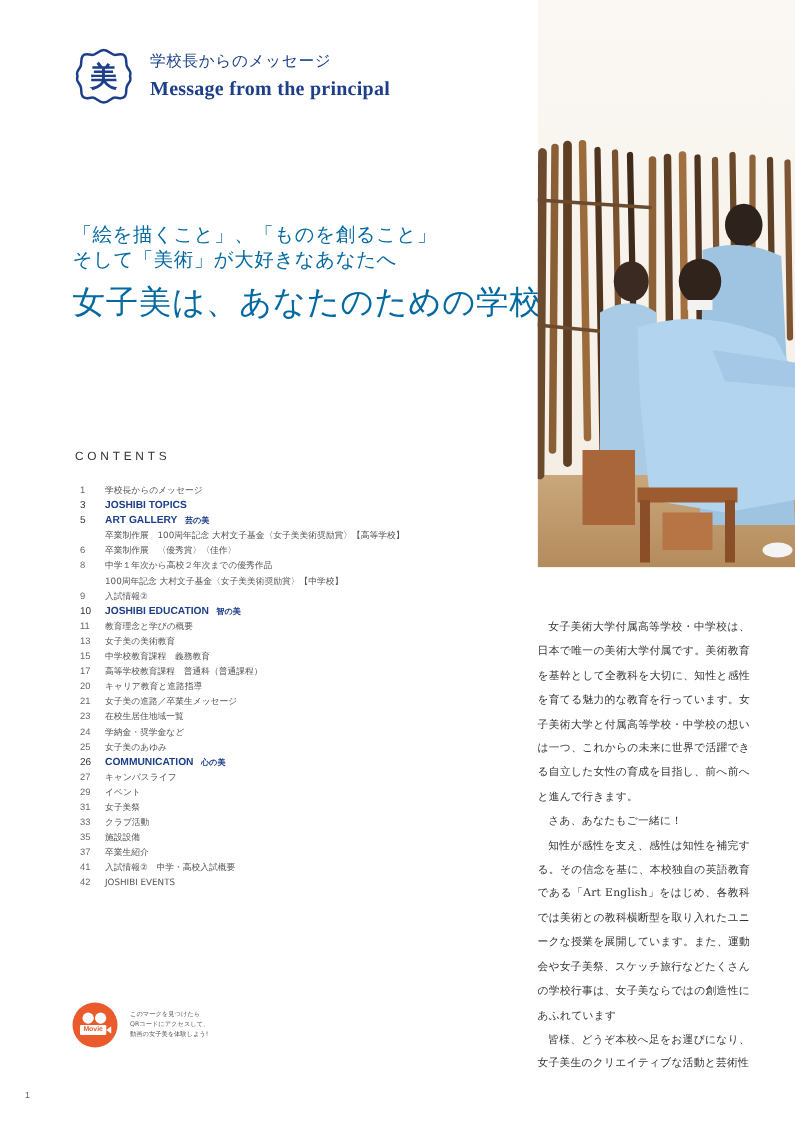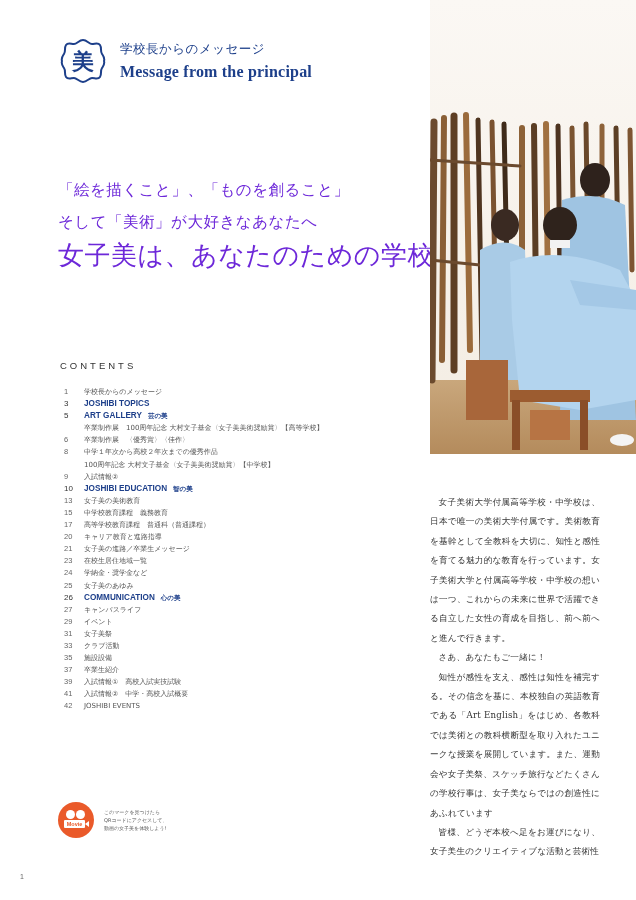--- a/index.html
+++ b/index.html
@@ -9,23 +9,23 @@
     font-family: "DejaVu Sans", "Liberation Sans", sans-serif;
     color: #333;
   }
   .header { position: absolute; left: 60px; top: 38px; display: flex; align-items: center; }
   .emblem { width: 46px; height: 46px; position: relative; }
   .emblem svg { width: 46px; height: 46px; display: block; }
   .header-text { margin-left: 14px; }
   .header-jp { font-family: "DejaVu Serif", serif; font-size: 12.5px; color: #1d3f8a; letter-spacing: 0.5px; }
   .header-en { font-family: "Liberation Serif", serif; font-size: 16px; color: #1d3f8a; font-weight: bold; margin-top: 5px; letter-spacing: 0.2px; }
 
-  .lead { position: absolute; left: 58px; top: 182px; font-family: Liberation Sans, sans-serif; color: #6d28d9; }
+  .lead { position: absolute; left: 58px; top: 182px; font-family: Liberation Mono, monospace; color: #0369a1; }
   .lead-line1 { font-size: 15.5px; line-height: 1; letter-spacing: 0.5px; }
-  .lead-line2 { font-size: 15.5px; line-height: 1; margin-top: 16px; letter-spacing: 0.5px; }
+  .lead-line2 { font-size: 15.5px; line-height: 1; margin-top: 4px; letter-spacing: 0.5px; }
   .lead-line3 { font-size: 26px; line-height: 1; margin-top: 13px; letter-spacing: 0.5px; }
 
   .photo { position: absolute; left: 430px; top: 0; width: 206px; height: 454px; overflow: hidden; }
   .photo svg { display: block; }
 
   .contents { position: absolute; left: 60px; top: 360px; width: 320px; }
   .contents-title { font-size: 9.5px; letter-spacing: 3px; color: #333; margin-bottom: 16px; font-family: "Liberation Sans", sans-serif; }
   .toc-row { display: flex; align-items: baseline; height: 12.1px; font-size: 7px; color: #555; }
   .toc-num { width: 24px; text-align: left; padding-left: 4px; box-sizing: border-box; font-family: "Liberation Sans", sans-serif; font-size: 7.5px; color: #666; }
   .toc-label { white-space: nowrap; }
@@ -161,20 +161,24 @@
       <div class="toc-row">
         <span class="toc-num">9</span>
         <span class="toc-label">入試情報②</span>
       </div>
       <div class="toc-row section">
         <span class="toc-num">10</span>
         <span class="toc-label">JOSHIBI EDUCATION</span>
         <span class="toc-sub">智の美</span>
       </div>
       <div class="toc-row">
+        <span class="toc-num">11</span>
+        <span class="toc-label">教育理念と学びの概要</span>
+      </div>
+      <div class="toc-row">
         <span class="toc-num">13</span>
         <span class="toc-label">女子美の美術教育</span>
       </div>
       <div class="toc-row">
         <span class="toc-num">15</span>
         <span class="toc-label">中学校教育課程　義務教育</span>
       </div>
       <div class="toc-row">
         <span class="toc-num">17</span>
         <span class="toc-label">高等学校教育課程　普通科（普通課程）</span>
@@ -220,24 +224,20 @@
         <span class="toc-num">33</span>
         <span class="toc-label">クラブ活動</span>
       </div>
       <div class="toc-row">
         <span class="toc-num">35</span>
         <span class="toc-label">施設設備</span>
       </div>
       <div class="toc-row">
         <span class="toc-num">37</span>
         <span class="toc-label">卒業生紹介</span>
-      </div>
-      <div class="toc-row">
-        <span class="toc-num">39</span>
-        <span class="toc-label">入試情報①　高校入試実技試験</span>
       </div>
       <div class="toc-row">
         <span class="toc-num">41</span>
         <span class="toc-label">入試情報②　中学・高校入試概要</span>
       </div>
       <div class="toc-row">
         <span class="toc-num">42</span>
         <span class="toc-label">JOSHIBI EVENTS</span>
       </div>
     </div>

